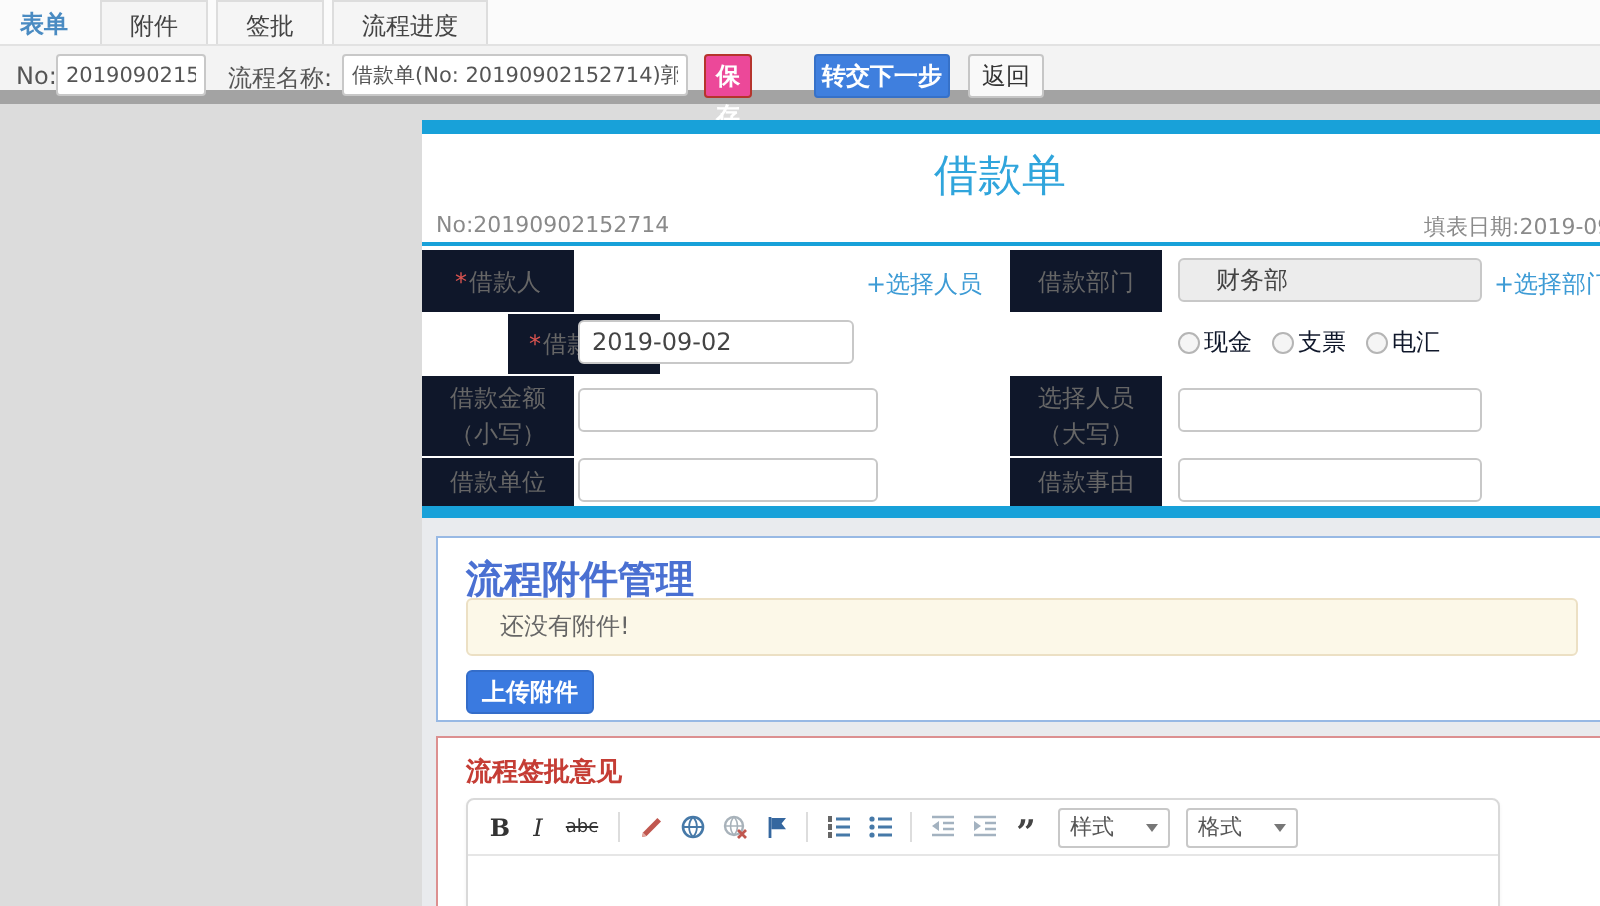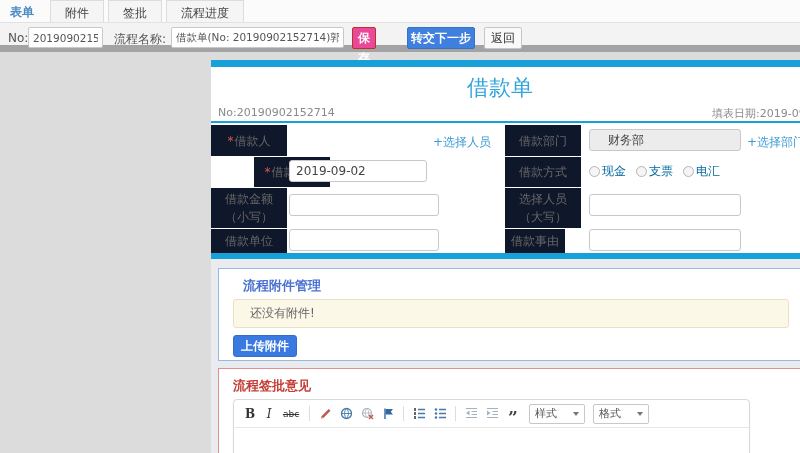--- a/index.html
+++ b/index.html
@@ -70,32 +70,32 @@
     position:absolute; height:22px; border:1px solid #c8c8c8; border-radius:3px;
     background:#fff; font-size:12px; color:#444; padding:0 6px; font-family:inherit;
   }
   .finput.readonly { background:#ececec; }
   .flink { position:absolute; font-size:12px; color:#3d9bd5; text-decoration:none; white-space:nowrap; }
   .radios { position:absolute; display:flex; align-items:center; gap:4px; }
   .radio-circle {
     width:11px; height:11px; border-radius:50%; border:1px solid #b5b5b5;
     background:#f5f5f5; display:inline-block; margin-right:2px;
   }
-  .radio-item { display:flex; align-items:center; color:#0369a1; font-size:12px; margin-right:6px; }
+  .radio-item { display:flex; align-items:center; color:#0f172a; font-size:12px; margin-right:6px; }
 
   .bluebar-bottom { position:absolute; left:0; top:193px; width:800px; height:6px; background:#18a1d9; }
 
   .gray-below { position:absolute; left:0; top:199px; width:800px; height:281px; background:#e9ebee; }
 
   
   .attach-panel {
     position:absolute; left:7px; top:9px; width:770px; height:93px;
     background:#fff; border:1px solid #98b9e4;
   }
-  .attach-heading { position:absolute; left:24px; top:8px; font-size:13px; font-weight:bold; color:#4a70d2; }
+  .attach-heading { position:absolute; left:14px; top:8px; font-size:19px; font-weight:bold; color:#4a70d2; }
   .attach-alert {
     position:absolute; left:14px; top:30px; width:556px; height:29px;
     background:#fcf8e8; border:1px solid #ece0c4; border-radius:3px;
     font-size:12px; color:#666; line-height:27px; padding-left:16px;
   }
   .attach-upload {
     position:absolute; left:14px; top:66px; width:64px; height:22px;
     background:#3a7ae0; border:1px solid #346dc9; border-radius:3px;
     color:#fff; font-size:12px; font-weight:bold; text-align:center; line-height:20px; cursor:pointer;
   }
@@ -164,23 +164,20 @@
   <div class="fcell-label" style="left:294px; top:65px; width:76px; height:31px;">
     <span>借款部门</span>
   </div>
   <input class="finput readonly" style="left: 378px; top: 69px; width: 152px; padding-left: 18px;" value="财务部">
   <a class="flink" style="left:536px; top:74px;">+选择部门</a>
 
   <div class="fcell-label" style="left:0; top:97px; width:76px; height:30px;margin-left:43px;">
     <span><span class="req">*</span><span>借款日期</span></span>
   </div>
   <input class="finput" style="left: 78px; top: 100px; width: 138px;" value="2019-09-02">
-  <div class="fcell-label" style="left:294px; top:97px; width:76px; height:30px;">
-    <span>借款方式</span>
-  </div>
   <div class="radios" style="left:378px; top:103px;">
     <span class="radio-item">
         <span class="radio-circle"></span>
         <span>现金</span>
       </span>
     <span class="radio-item">
         <span class="radio-circle"></span>
         <span>支票</span>
       </span>
     <span class="radio-item">
@@ -195,21 +192,21 @@
   <input class="finput" style="left: 78px; top: 134px; width: 150px;" value="">
   <div class="fcell-label" style="left:294px; top:128px; width:76px; height:40px;">
     <span>选择人员（大写）</span>
   </div>
   <input class="finput" style="left: 378px; top: 134px; width: 152px;" value="">
 
   <div class="fcell-label" style="left:0; top:169px; width:76px; height:24px;">
     <span>借款单位</span>
   </div>
   <input class="finput" style="left: 78px; top: 169px; width: 150px;" value="">
-  <div class="fcell-label" style="left:294px; top:169px; width:60px; height:24px;">
+  <div class="fcell-label" style="left:294px; top:169px; width:76px; height:24px;">
     <span>借款事由</span>
   </div>
   <input class="finput" style="left: 378px; top: 169px; width: 152px;" value="">
 
   <div class="bluebar-bottom"></div>
 
   <div class="gray-below">
 
     <div class="attach-panel">
       <div class="attach-heading">流程附件管理</div>

